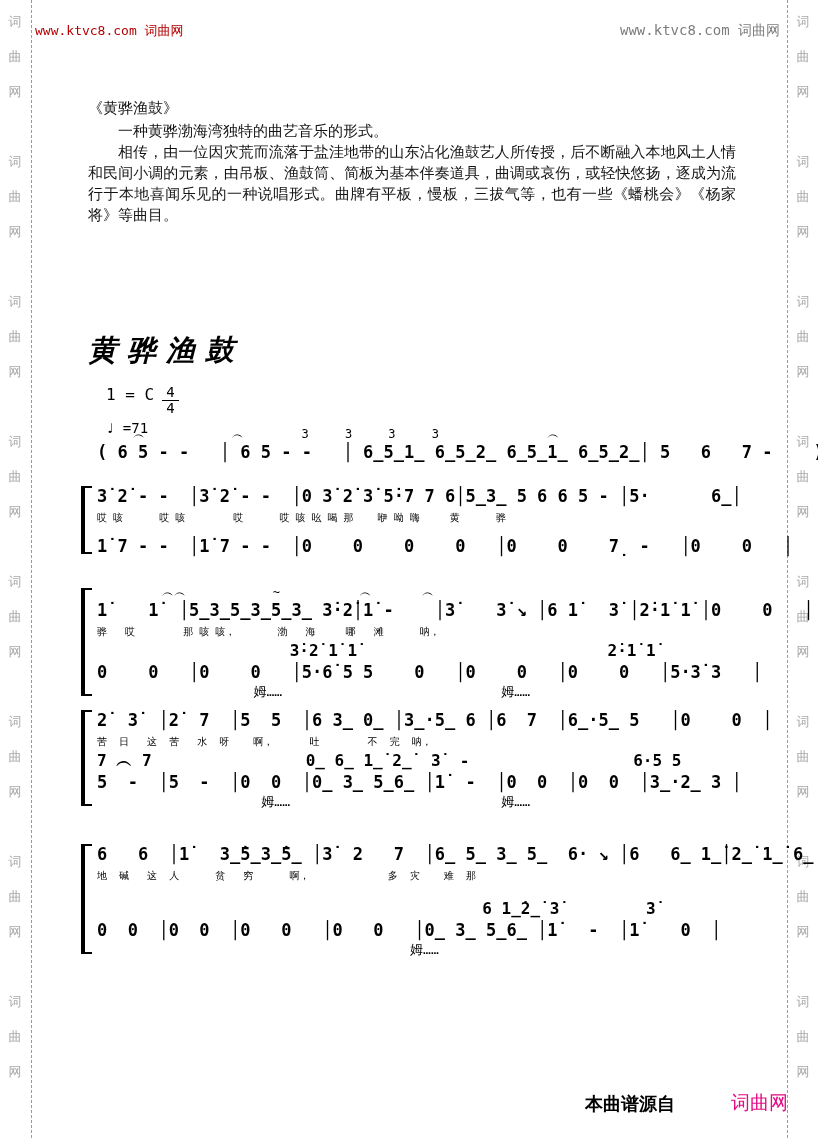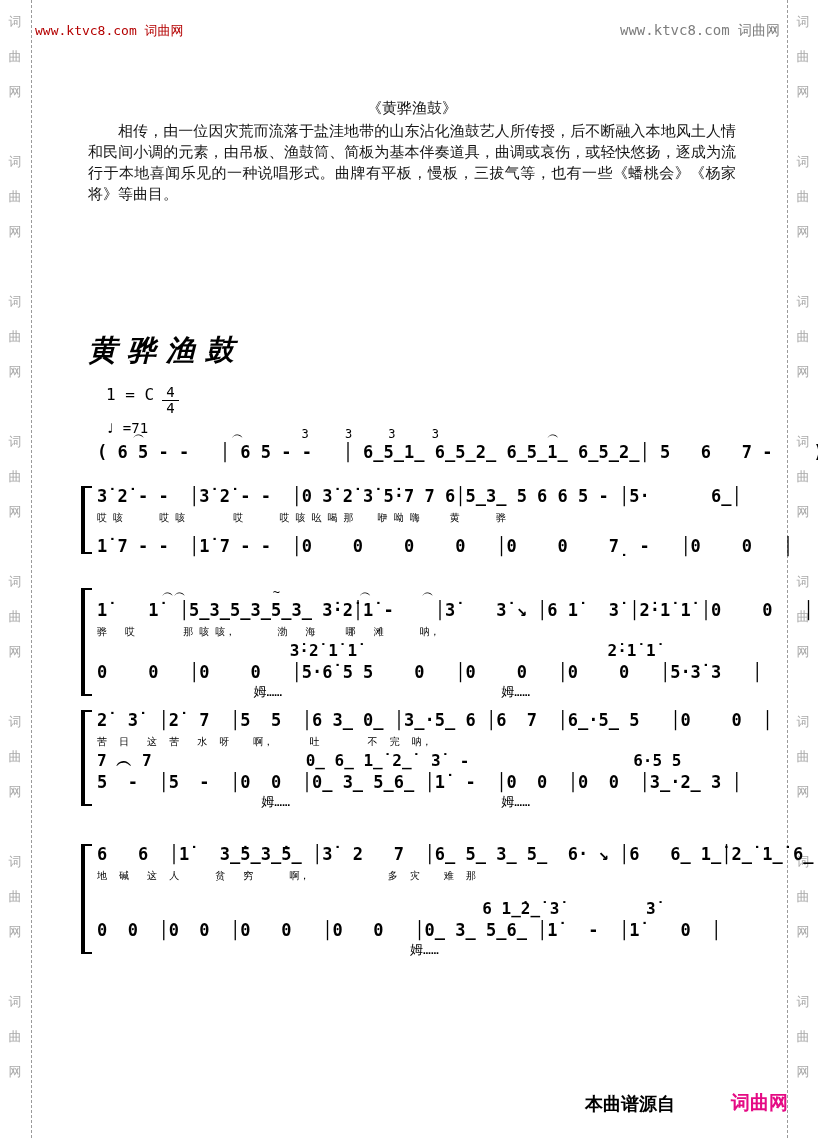--- a/index.html
+++ b/index.html
@@ -17,21 +17,21 @@
   .wm-dash.left{left:31px;}
   .wm-dash.right{right:30px;}
   
   .site-left{position:absolute;left:35px;top:22px;font-family:"DejaVu Sans Mono",monospace;
     font-size:13px;color:#b40000;}
   .site-right{position:absolute;right:38px;top:22px;font-family:"DejaVu Sans Mono",monospace;
     font-size:14px;color:#7d7d7d;}
   
   .intro{position:absolute;left:88px;top:97px;width:648px;font-size:15px;line-height:21px;
     color:#141414;font-weight:500;}
-  .intro-title{text-align:center;margin-bottom:2px;}
+  .intro-title{margin-bottom:2px;}
   .intro p{margin:0;text-indent:2em;text-align:justify;}
   
   .score-title{position:absolute;left:88px;top:331px;width:648px;text-align:left;
     font-size:29px;font-weight:bold;font-style:italic;letter-spacing:10px;color:#000;}
   
   .keyblock{position:absolute;left:106px;top:385px;font-family:"DejaVu Sans Mono",monospace;
     font-size:16px;color:#000;}
   .keyrow{display:flex;gap:8px;}
   .frac{display:inline-block;text-align:center;font-size:14px;line-height:15px;}
   .frac .ft{display:block;border-bottom:1px solid #000;padding:0 4px;}
@@ -48,21 +48,21 @@
   .orn{font-family:"DejaVu Sans Mono",monospace;font-size:12px;line-height:12px;
     white-space:pre;color:#000;}
   .rowA{font-family:"DejaVu Sans Mono",monospace;font-size:16px;font-weight:bold;
     line-height:18px;white-space:pre;color:#000;}
   .bracket{position:absolute;left:-16px;top:2px;bottom:4px;width:7px;
     border-left:4px solid #000;border-top:2px solid #000;border-bottom:2px solid #000;}
   #sys2 .lower{margin-top:6px;}
   #sys5 .rowA{margin-top:14px;}
   
   .footer-src{position:absolute;left:585px;top:1092px;font-size:18px;font-weight:bold;color:#000;}
-  .footer-site{position:absolute;left:731px;top:1090px;font-size:19px;font-weight:bold;color:#e50a84;}
+  .footer-site{position:absolute;left:731px;top:1090px;font-size:19px;font-weight:normal;color:#e50a84;}
 </style>
 </head>
 <body>
 
 <div class="wm-col left">词
 曲
 网
 
 词
 曲
@@ -123,20 +123,21 @@
 词
 曲
 网</div>
 <div class="wm-dash right"></div>
 
 <div class="site-left">www.ktvc8.com 词曲网</div>
 <div class="site-right">www.ktvc8.com 词曲网</div>
 
 <div class="intro">
   <div class="intro-title">《黄骅渔鼓》</div>
+  <p>一种黄骅渤海湾独特的曲艺音乐的形式。</p>
   <p>相传，由一位因灾荒而流落于盐洼地带的山东沾化渔鼓艺人所传授，后不断融入本地风土人情和民间小调的元素，由吊板、渔鼓筒、简板为基本伴奏道具，曲调或哀伤，或轻快悠扬，逐成为流行于本地喜闻乐见的一种说唱形式。曲牌有平板，慢板，三拔气等，也有一些《蟠桃会》《杨家将》等曲目。</p>
 </div>
 
 <div class="score-title">黄骅渔鼓</div>
 
 <div class="keyblock">
   <div class="keyrow">
     <span>1 = C</span>
     <span class="frac">
       <span class="ft">4</span>

